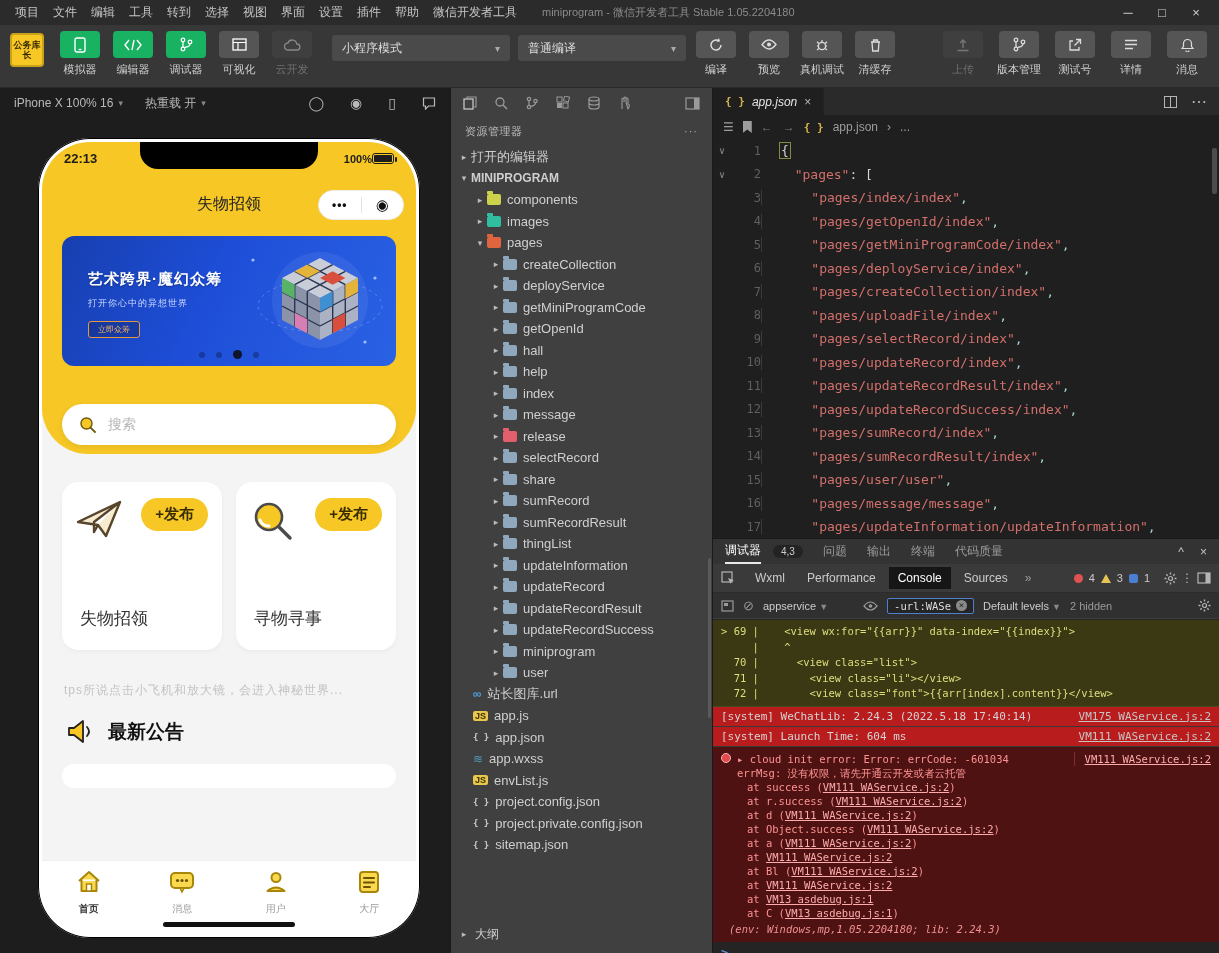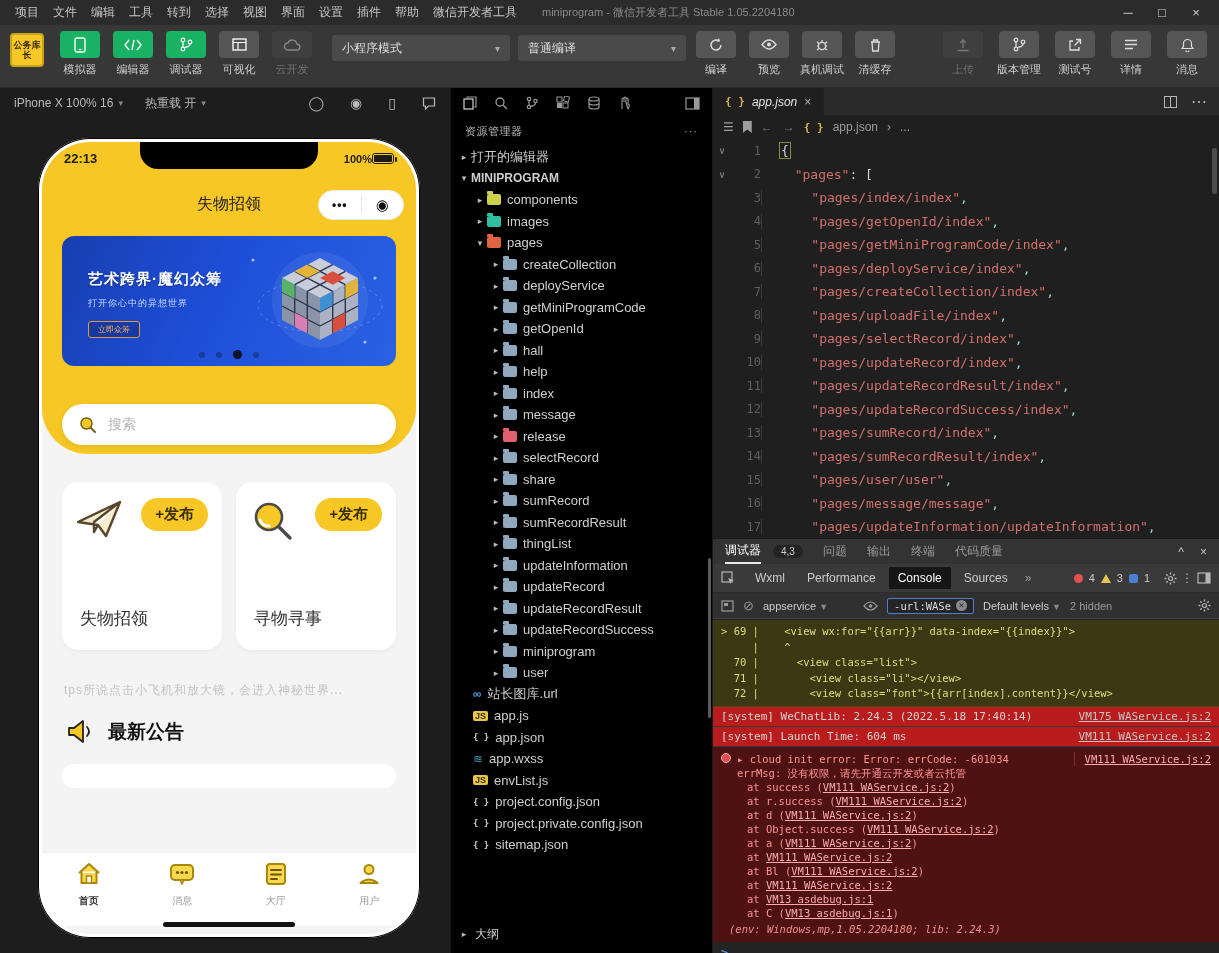--- a/index.html
+++ b/index.html
@@ -70,28 +70,28 @@
   .card { flex:1; height:168px; background:#fff; border-radius:16px; padding:16px 14px; position:relative; box-shadow:0 2px 5px rgba(0,0,0,.04); }
   .card-top { display:flex; align-items:flex-start; justify-content:space-between; }
   .pub-btn { background:#f6c725; color:#3a2e00; font-size:15px; font-weight:bold; border-radius:18px; padding:7px 14px; }
   .card-label { position:absolute; left:18px; bottom:20px; font-size:17px; color:#333; }
 
   .tip { position:absolute; left:22px; top:540px; font-size:12px; color:#c3c3c3; letter-spacing:1px; }
   .announce { position:absolute; left:24px; top:576px; display:flex; align-items:center; gap:12px; }
   .announce-label { font-size:19px; font-weight:bold; color:#111; }
   .announce-bar { position:absolute; left:20px; right:20px; top:622px; height:24px; background:#fff; border-radius:13px; }
 
-  .tabbar { position:absolute; left:0; right:0; bottom:8px; height:74px; background:#fff; border-top:1px solid #efefef; display:flex; padding-top:9px; }
+  .tabbar { position:absolute; left:0; right:0; bottom:0; height:74px; background:#fff; border-top:1px solid #efefef; display:flex; padding-top:9px; }
   .tab-item { flex:1; display:flex; flex-direction:column; align-items:center; gap:4px; }
   .tab-item .tlbl { font-size:10px; color:#9a9a9a; }
   .tab-item.active .tlbl { color:#3a3a3a; font-weight:bold; }
   .home-indicator { position:absolute; left:50%; transform:translateX(-50%); bottom:7px; width:132px; height:5px; background:#111; border-radius:3px; }
 
   
-  .explorer { position:absolute; left:450px; top:88px; width:263px; height:865px; background:#000000; border-left:1px solid #1a1a1a; border-right:1px solid #1a1a1a; overflow:hidden; }
+  .explorer { position:absolute; left:450px; top:88px; width:263px; height:865px; background:#404040; border-left:1px solid #1a1a1a; border-right:1px solid #1a1a1a; overflow:hidden; }
   .activity-row { height:30px; display:flex; align-items:center; gap:17px; padding:0 12px; color:#9a9a9a; }
   .activity-row .spacer { flex:1; }
   .exp-header { height:26px; display:flex; align-items:center; padding:0 14px; font-size:11px; color:#bbb; letter-spacing:.5px; }
   .exp-header .more { margin-left:auto; color:#aaa; letter-spacing:1px; }
   .tree { position:absolute; left:0; top:58px; right:0; }
   .tree-row { height:21.5px; display:flex; align-items:center; font-size:13px; color:#cfcfcf; white-space:nowrap; }
   .tree-row .chev { width:14px; font-size:9px; color:#bbb; text-align:center; flex:0 0 14px; }
   .tree-row .ficon { margin-right:6px; flex:0 0 auto; }
   .folder-glyph { width:14px; height:11px; border-radius:2px; position:relative; display:inline-block; }
   .folder-glyph::before { content:""; position:absolute; top:-3px; left:0; width:6px; height:3px; border-radius:1px 1px 0 0; background:inherit; }
@@ -459,31 +459,31 @@
                   <rect x="2" y="3" width="22" height="15" rx="4" fill="#fbd94e" stroke="#a8860a" stroke-width="2"></rect>
                   <path d="M11 18 l2 4 2-4z" fill="#fbd94e" stroke="#a8860a" stroke-width="1.5"></path>
                   <circle cx="8.5" cy="10.5" r="1.6" fill="#6b5300"></circle>
                   <circle cx="13" cy="10.5" r="1.6" fill="#6b5300"></circle>
                   <circle cx="17.5" cy="10.5" r="1.6" fill="#6b5300"></circle>
                 </svg></span>
               <div class="tlbl">消息</div>
             </div>
             <div class="tab-item">
               <span><svg width="24" height="24" viewBox="0 0 24 24">
+                  <circle cx="12" cy="7.5" r="4.5" fill="#fbd94e" stroke="#a8860a" stroke-width="2"></circle>
+                  <path d="M3.5 21 q8.5-7 17 0z" fill="#fbd94e" stroke="#a8860a" stroke-width="2" stroke-linejoin="round"></path>
+                </svg></span>
+              <div class="tlbl">用户</div>
+            </div>
+            <div class="tab-item">
+              <span><svg width="24" height="24" viewBox="0 0 24 24">
                   <rect x="3" y="2" width="18" height="20" rx="3" fill="#fbd94e" stroke="#a8860a" stroke-width="2"></rect>
                   <path d="M7 8 h10 M7 12.5 h10 M7 17 h6" stroke="#6b5300" stroke-width="2" stroke-linecap="round"></path>
                 </svg></span>
               <div class="tlbl">大厅</div>
-            </div>
-            <div class="tab-item">
-              <span><svg width="24" height="24" viewBox="0 0 24 24">
-                  <circle cx="12" cy="7.5" r="4.5" fill="#fbd94e" stroke="#a8860a" stroke-width="2"></circle>
-                  <path d="M3.5 21 q8.5-7 17 0z" fill="#fbd94e" stroke="#a8860a" stroke-width="2" stroke-linejoin="round"></path>
-                </svg></span>
-              <div class="tlbl">用户</div>
             </div>
           </div>
         <div class="home-indicator"></div>
       </div>
     </div>
   </div>
 
   <div class="explorer">
     <div class="activity-row">
       <span>

